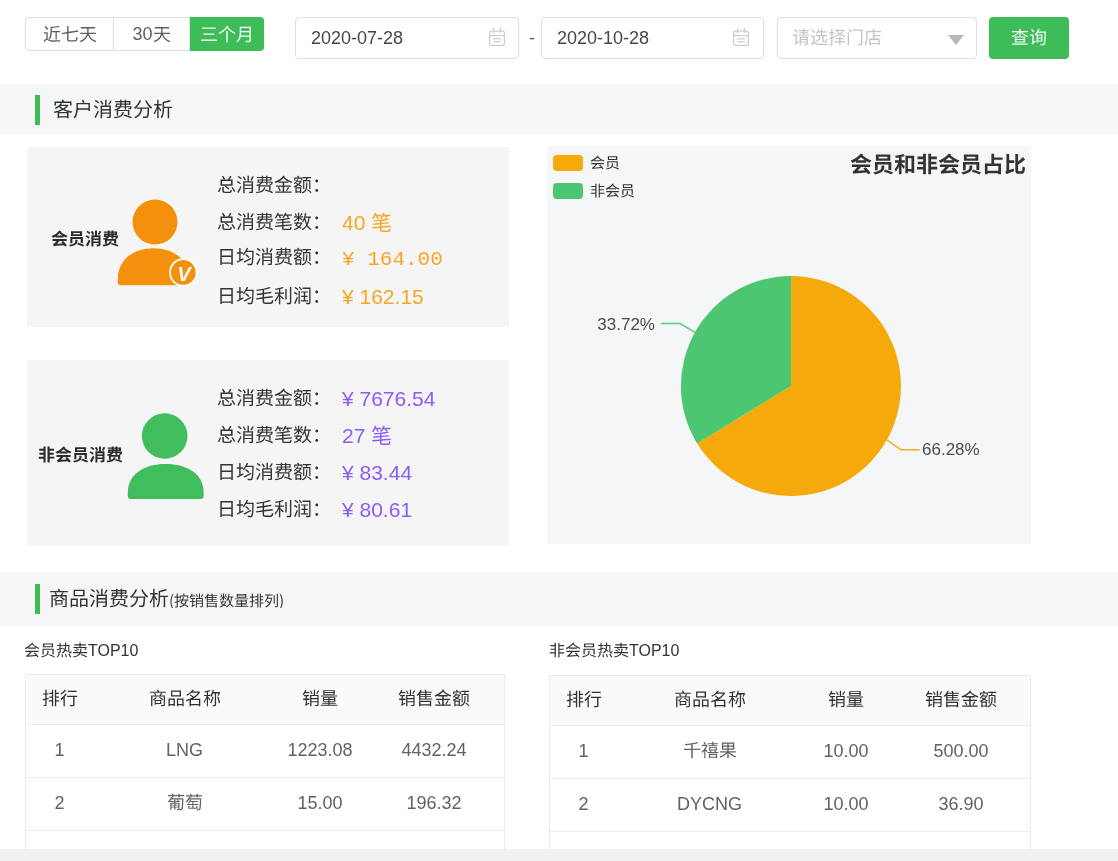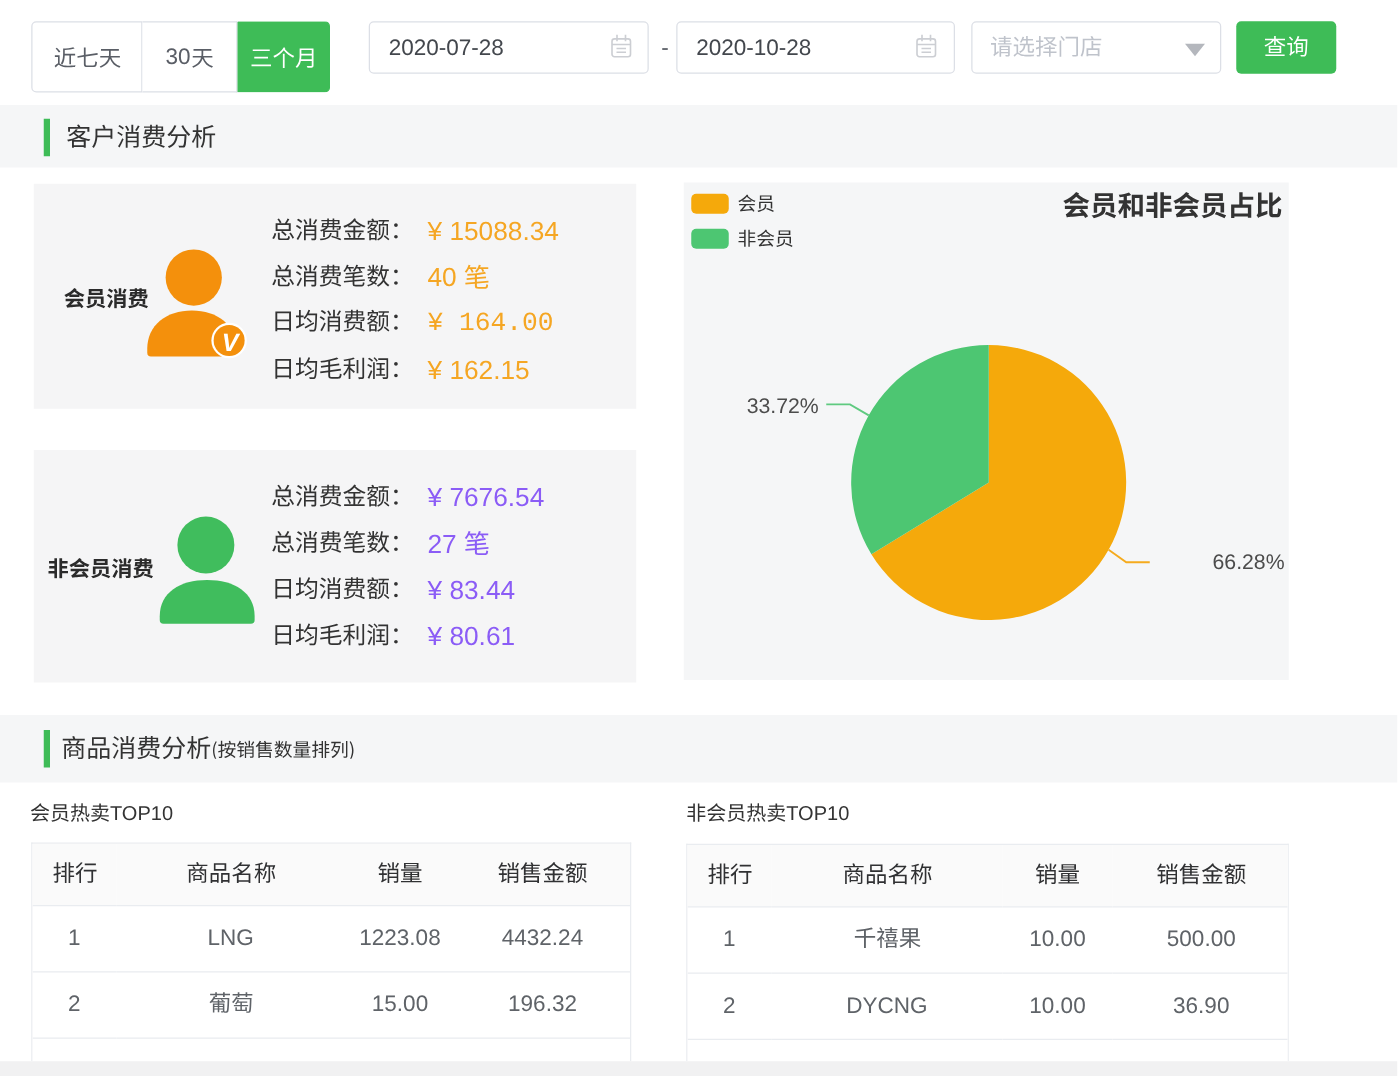--- a/index.html
+++ b/index.html
@@ -1,21 +1,21 @@
 <!DOCTYPE html>
 <html><head>
 <meta charset="utf-8">
 <style>
 * { margin:0; padding:0; box-sizing:border-box; }
 html,body { width:1118px; height:861px; background:#fff; font-family:"Liberation Sans",sans-serif; overflow:hidden; }
 .abs { position:absolute; }
 body { position:relative; }
 .cjk { vertical-align:-0.12em; }
 .btngroup { left:25px; top:17px; height:42px; display:flex; }
-.btngroup .btn { height:57px; border:1px solid #dcdfe6; border-left:none; background:#fff; color:#5a5e66; font-size:18px; display:flex; align-items:center; justify-content:center; }
+.btngroup .btn { height:34px; border:1px solid #dcdfe6; border-left:none; background:#fff; color:#5a5e66; font-size:18px; display:flex; align-items:center; justify-content:center; }
 .btngroup .btn:first-child { border-left:1px solid #dcdfe6; border-radius:4px 0 0 4px; }
 .btngroup .btn:last-child { border-radius:0 4px 4px 0; }
 .btngroup .btn.active { background:#3ebc57; border-color:#3ebc57; color:#fff; }
 .dateinput { top:17px; height:42px; border:1px solid #dcdfe6; border-radius:4px; background:#fff; color:#43474d; font-size:18px; line-height:40px; padding-left:15px; }
 .sel { left:777px; top:17px; width:200px; height:42px; border:1px solid #dcdfe6; border-radius:4px; background:#fff; color:#bfc3cb; font-size:18px; line-height:40px; padding-left:14px; }
 .caret { left:948px; top:35px; width:0; height:0; border-left:8px solid transparent; border-right:8px solid transparent; border-top:10px solid #b4b7bd; }
 .query { left:989px; top:17px; width:80px; height:42px; background:#3ebc57; border-radius:4px; color:#fff; font-size:18px; text-align:center; line-height:42px; }
 .dash { left:523px; top:17px; width:18px; height:42px; line-height:42px; text-align:center; color:#5a5e66; font-size:18px; }
 .strip { left:0; width:1118px; background:#f5f6f7; }
 .gbar { width:5px; background:#3ebc57; position:absolute; }
@@ -26,21 +26,21 @@
 .rowline .lab { font-size:19px; color:#333; }
 .rowline .val { font-size:21px; position:absolute; left:125px; top:0; }
 .val.o { color:#f5a623; }
 .val.g { color:#8b5cf6; }
 .cardname { position:absolute; color:#2b2b2b; font-size:17px; }
 .panel { left:547px; top:146px; width:484px; height:398px; background:#f5f6f7; }
 .legend-row { position:absolute; height:17px; display:flex; align-items:center; color:#333; }
 .legend-sw { width:30px; height:16px; border-radius:4px; margin-right:7px; }
 .charttitle { position:absolute; right:5px; top:7px; color:#333; }
 .charttitle svg { display:block; }
-.plabel { position:absolute; font-size:17px; color:#4c4c4c;margin-left:48px; }
+.plabel { position:absolute; font-size:17px; color:#4c4c4c; }
 .tabletitle { position:absolute; font-size:16px; color:#333; white-space:nowrap; }
 .twrap { position:absolute; overflow:hidden; border:1px solid #e9ecf0; border-bottom:none; background:#fff; }
 table { border-collapse:collapse; table-layout:fixed; background:#fff; }
 table th { background:#fafafa; font-weight:400; color:#303133; font-size:18px; height:49px; border-bottom:1px solid #e9ecf0; text-align:center; }
 table td { color:#5f6368; font-size:18px; height:53px; border-bottom:1px solid #e9ecf0; text-align:center; }
 .bottomstrip { left:0; top:849px; width:1118px; height:12px; background:#f1f1f2; }
 </style>
 </head>
 <body>
 <div class="abs btngroup">
@@ -105,21 +105,21 @@
     </svg></div>
 <svg class="abs" style="left:110px; top:195px;" width="92" height="96" viewBox="0 0 92 96">
   <circle cx="45" cy="27" r="22.5" fill="#f4900c"></circle>
   <path d="M10.8,90.2 A3,3 0 0 1 7.8,87.2 L7.8,84 C7.8,65 23,53.3 43.5,53.3 C64,53.3 79.2,65 79.2,84 L79.2,87.2 A3,3 0 0 1 76.2,90.2 Z" fill="#f4900c"></path>
   <circle cx="73.3" cy="77.4" r="14.2" fill="#fff"></circle>
   <circle cx="73.3" cy="77.4" r="12.4" fill="#f4900c"></circle>
   <text x="74" y="86" font-size="20" font-weight="bold" font-style="italic" fill="#fff" text-anchor="middle" font-family="Liberation Sans">V</text>
 </svg>
 <div class="rowline" style="left:217px; top:167px;"><span class="lab"><svg class="cjk" width="114.0" height="19" viewBox="0 0 114.0 19">
         <path fill="currentColor" d="M14.4 12.7C15.5 14 16.6 15.7 17 16.9L18.2 16.2C17.8 15 16.6 13.3 15.5 12ZM7.8 11.6C9.1 12.5 10.5 13.8 11.2 14.7L12.3 13.8C11.6 12.9 10.1 11.6 8.8 10.8ZM5.3 12.1V16.1C5.3 17.6 5.9 18 8.2 18C8.6 18 12 18 12.5 18C14.2 18 14.7 17.5 14.9 15.3C14.5 15.2 13.9 15 13.5 14.8C13.4 16.5 13.3 16.7 12.3 16.7C11.6 16.7 8.8 16.7 8.3 16.7C7 16.7 6.8 16.6 6.8 16.1V12.1ZM2.6 12.4C2.3 13.9 1.6 15.6 0.8 16.5L2.1 17.2C3 16 3.6 14.2 4 12.7ZM5 5.9H14V9.3H5ZM3.5 4.6V10.7H15.6V4.6H12.5C13.1 3.6 13.9 2.5 14.5 1.4L13 0.8C12.5 1.9 11.7 3.5 10.9 4.6H7L8.2 4C7.8 3.1 6.9 1.8 6.1 0.8L4.9 1.4C5.7 2.4 6.5 3.7 6.8 4.6Z M35.4 1.3C34.9 2.4 34 3.9 33.4 4.9L34.6 5.4C35.3 4.5 36.1 3.1 36.8 1.8ZM25.7 1.9C26.5 3 27.3 4.5 27.6 5.5L28.9 4.9C28.6 3.9 27.7 2.5 26.9 1.4ZM20.6 1.9C21.8 2.6 23.2 3.6 23.9 4.3L24.8 3.2C24.1 2.5 22.6 1.5 21.5 1ZM19.7 7C20.9 7.6 22.4 8.6 23.1 9.3L23.9 8.2C23.2 7.5 21.7 6.6 20.5 6ZM20.3 17.1 21.5 18C22.6 16.2 23.7 13.9 24.6 11.8L23.5 11C22.6 13.1 21.2 15.7 20.3 17.1ZM27.6 10.8H34.6V12.9H27.6ZM27.6 9.6V7.5H34.6V9.6ZM30.5 0.7V6.2H26.2V18.2H27.6V14.1H34.6V16.4C34.6 16.7 34.5 16.8 34.2 16.8C33.9 16.8 32.9 16.8 31.8 16.8C32 17.2 32.2 17.7 32.3 18.1C33.7 18.1 34.7 18.1 35.3 17.9C35.8 17.7 36 17.2 36 16.5V6.2H31.9V0.7Z M47 12.3C46.4 15.1 44.8 16.5 38.8 17C39.1 17.3 39.3 17.9 39.4 18.2C45.8 17.5 47.7 15.8 48.4 12.3ZM47.9 15.6C50.3 16.3 53.5 17.4 55.2 18.2L56 17.1C54.2 16.3 51 15.3 48.6 14.6ZM44.7 5.4C44.7 5.9 44.6 6.4 44.4 6.8H41.7L42 5.4ZM46 5.4H49.1V6.8H45.8C45.9 6.4 46 5.9 46 5.4ZM40.8 4.4C40.7 5.5 40.4 6.9 40.2 7.8H43.7C42.9 8.7 41.5 9.4 39.1 10C39.4 10.2 39.7 10.8 39.8 11.1C40.5 10.9 41 10.8 41.5 10.6V15.6H42.9V11.5H52.2V15.5H53.6V10.3H42.2C43.9 9.6 44.8 8.8 45.4 7.8H49.1V9.8H50.4V7.8H54.3C54.2 8.4 54.1 8.6 54 8.8C53.9 8.9 53.8 8.9 53.6 8.9C53.4 8.9 52.9 8.9 52.3 8.8C52.4 9.1 52.5 9.5 52.5 9.8C53.2 9.8 53.9 9.8 54.2 9.8C54.6 9.8 54.9 9.7 55.1 9.5C55.4 9.2 55.6 8.5 55.7 7.3C55.7 7.1 55.7 6.8 55.7 6.8H50.4V5.4H54.6V2H50.4V0.8H49.1V2H46.1V0.8H44.8V2H40.1V3H44.8V4.4L41.3 4.4ZM46.1 3H49.1V4.4H46.1ZM50.4 3H53.3V4.4H50.4Z M60.8 12.6C61.5 13.7 62.2 15.2 62.5 16.1L63.8 15.5C63.5 14.6 62.7 13.2 61.9 12.1ZM70.9 12.1C70.5 13.2 69.6 14.7 68.9 15.6L70 16.1C70.7 15.2 71.6 13.8 72.3 12.6ZM66.5 0.6C64.7 3.4 61.2 5.6 57.6 6.8C58 7.1 58.3 7.7 58.6 8.1C59.6 7.7 60.6 7.3 61.6 6.7V7.8H65.7V10.4H59.1V11.7H65.7V16.4H58.3V17.7H74.7V16.4H67.2V11.7H73.9V10.4H67.2V7.8H71.4V6.6C72.4 7.2 73.5 7.7 74.5 8C74.7 7.7 75.1 7.1 75.5 6.8C72.6 5.9 69.2 3.9 67.3 1.9L67.8 1.2ZM71.2 6.5H62.1C63.7 5.5 65.3 4.3 66.5 2.9C67.8 4.2 69.4 5.5 71.2 6.5Z M89.2 7.4C89.1 13.2 88.8 15.8 84.7 17.3C84.9 17.5 85.3 18 85.4 18.3C89.9 16.7 90.3 13.7 90.4 7.4ZM90 15.1C91.3 16 92.9 17.3 93.7 18.2L94.5 17.2C93.7 16.4 92 15.1 90.8 14.2ZM86.1 5.1V14.1H87.3V6.3H92.2V14.1H93.4V5.1H89.8C90.1 4.5 90.3 3.8 90.6 3.2H94.1V1.9H85.8V3.2H89.3C89.1 3.8 88.8 4.5 88.6 5.1ZM80.1 1.1C80.3 1.6 80.6 2.1 80.8 2.6H77.2V5.5H78.4V3.8H84.2V5.5H85.4V2.6H82.3C82.1 2 81.7 1.3 81.4 0.8ZM78.4 12.3V18.1H79.7V17.5H83V18.1H84.3V12.3ZM79.7 16.3V13.5H83V16.3ZM78.8 8.8 80.3 9.6C79.2 10.3 78 10.9 76.7 11.3C77 11.6 77.2 12.2 77.3 12.6C78.8 12 80.2 11.3 81.5 10.2C82.7 10.9 83.8 11.6 84.5 12.1L85.5 11.2C84.8 10.7 83.6 10 82.4 9.4C83.4 8.4 84.2 7.4 84.7 6.2L83.9 5.7L83.7 5.7H80.8C81 5.4 81.2 5 81.3 4.6L80 4.4C79.5 5.7 78.4 7.2 76.8 8.3C77 8.5 77.4 8.9 77.6 9.2C78.6 8.5 79.4 7.7 80 6.8H82.9C82.5 7.5 81.9 8.2 81.3 8.8L79.7 8Z M99.8 7.5C100.5 7.5 101.2 6.9 101.2 6.1C101.2 5.2 100.5 4.6 99.8 4.6C99 4.6 98.3 5.2 98.3 6.1C98.3 6.9 99 7.5 99.8 7.5ZM99.8 16.8C100.5 16.8 101.2 16.2 101.2 15.4C101.2 14.5 100.5 13.9 99.8 13.9C99 13.9 98.3 14.5 98.3 15.4C98.3 16.2 99 16.8 99.8 16.8Z"></path>
-      </svg></span><span class="val o">¥ 15088.34</span></div>
+      </svg></span></div>
 <div class="rowline" style="left:217px; top:204px;"><span class="lab"><svg class="cjk" width="114.0" height="19" viewBox="0 0 114.0 19">
         <path fill="currentColor" d="M14.4 12.7C15.5 14 16.6 15.7 17 16.9L18.2 16.2C17.8 15 16.6 13.3 15.5 12ZM7.8 11.6C9.1 12.5 10.5 13.8 11.2 14.7L12.3 13.8C11.6 12.9 10.1 11.6 8.8 10.8ZM5.3 12.1V16.1C5.3 17.6 5.9 18 8.2 18C8.6 18 12 18 12.5 18C14.2 18 14.7 17.5 14.9 15.3C14.5 15.2 13.9 15 13.5 14.8C13.4 16.5 13.3 16.7 12.3 16.7C11.6 16.7 8.8 16.7 8.3 16.7C7 16.7 6.8 16.6 6.8 16.1V12.1ZM2.6 12.4C2.3 13.9 1.6 15.6 0.8 16.5L2.1 17.2C3 16 3.6 14.2 4 12.7ZM5 5.9H14V9.3H5ZM3.5 4.6V10.7H15.6V4.6H12.5C13.1 3.6 13.9 2.5 14.5 1.4L13 0.8C12.5 1.9 11.7 3.5 10.9 4.6H7L8.2 4C7.8 3.1 6.9 1.8 6.1 0.8L4.9 1.4C5.7 2.4 6.5 3.7 6.8 4.6Z M35.4 1.3C34.9 2.4 34 3.9 33.4 4.9L34.6 5.4C35.3 4.5 36.1 3.1 36.8 1.8ZM25.7 1.9C26.5 3 27.3 4.5 27.6 5.5L28.9 4.9C28.6 3.9 27.7 2.5 26.9 1.4ZM20.6 1.9C21.8 2.6 23.2 3.6 23.9 4.3L24.8 3.2C24.1 2.5 22.6 1.5 21.5 1ZM19.7 7C20.9 7.6 22.4 8.6 23.1 9.3L23.9 8.2C23.2 7.5 21.7 6.6 20.5 6ZM20.3 17.1 21.5 18C22.6 16.2 23.7 13.9 24.6 11.8L23.5 11C22.6 13.1 21.2 15.7 20.3 17.1ZM27.6 10.8H34.6V12.9H27.6ZM27.6 9.6V7.5H34.6V9.6ZM30.5 0.7V6.2H26.2V18.2H27.6V14.1H34.6V16.4C34.6 16.7 34.5 16.8 34.2 16.8C33.9 16.8 32.9 16.8 31.8 16.8C32 17.2 32.2 17.7 32.3 18.1C33.7 18.1 34.7 18.1 35.3 17.9C35.8 17.7 36 17.2 36 16.5V6.2H31.9V0.7Z M47 12.3C46.4 15.1 44.8 16.5 38.8 17C39.1 17.3 39.3 17.9 39.4 18.2C45.8 17.5 47.7 15.8 48.4 12.3ZM47.9 15.6C50.3 16.3 53.5 17.4 55.2 18.2L56 17.1C54.2 16.3 51 15.3 48.6 14.6ZM44.7 5.4C44.7 5.9 44.6 6.4 44.4 6.8H41.7L42 5.4ZM46 5.4H49.1V6.8H45.8C45.9 6.4 46 5.9 46 5.4ZM40.8 4.4C40.7 5.5 40.4 6.9 40.2 7.8H43.7C42.9 8.7 41.5 9.4 39.1 10C39.4 10.2 39.7 10.8 39.8 11.1C40.5 10.9 41 10.8 41.5 10.6V15.6H42.9V11.5H52.2V15.5H53.6V10.3H42.2C43.9 9.6 44.8 8.8 45.4 7.8H49.1V9.8H50.4V7.8H54.3C54.2 8.4 54.1 8.6 54 8.8C53.9 8.9 53.8 8.9 53.6 8.9C53.4 8.9 52.9 8.9 52.3 8.8C52.4 9.1 52.5 9.5 52.5 9.8C53.2 9.8 53.9 9.8 54.2 9.8C54.6 9.8 54.9 9.7 55.1 9.5C55.4 9.2 55.6 8.5 55.7 7.3C55.7 7.1 55.7 6.8 55.7 6.8H50.4V5.4H54.6V2H50.4V0.8H49.1V2H46.1V0.8H44.8V2H40.1V3H44.8V4.4L41.3 4.4ZM46.1 3H49.1V4.4H46.1ZM50.4 3H53.3V4.4H50.4Z M58.1 13.7 58.2 15 65.1 14.4V15.9C65.1 17.6 65.7 18.1 67.8 18.1C68.3 18.1 71.7 18.1 72.2 18.1C74 18.1 74.4 17.4 74.6 15.2C74.2 15.1 73.6 14.9 73.3 14.7C73.2 16.5 73 16.8 72.1 16.8C71.4 16.8 68.5 16.8 67.9 16.8C66.7 16.8 66.5 16.6 66.5 15.9V14.2L74.9 13.5L74.8 12.3L66.5 13V11L73.2 10.4L73.1 9.2L66.5 9.8V8.1C69 7.8 71.3 7.4 73.1 7L72.3 5.8C69.3 6.6 64 7.2 59.4 7.4C59.5 7.8 59.7 8.3 59.8 8.6C61.5 8.5 63.3 8.4 65.1 8.2V9.9L59 10.4L59.2 11.6L65.1 11.1V13.1ZM60.5 0.7C59.9 2.6 58.9 4.5 57.7 5.7C58 5.9 58.6 6.3 58.9 6.5C59.5 5.8 60.1 4.8 60.7 3.8H61.7C62.1 4.7 62.6 5.8 62.9 6.4L64.1 6C63.9 5.4 63.5 4.5 63.1 3.8H66V2.6H61.3C61.5 2.1 61.7 1.5 61.9 1ZM68 0.7C67.4 2.5 66.4 4.3 65.2 5.5C65.5 5.7 66.1 6.1 66.4 6.3C67 5.6 67.6 4.8 68.2 3.8H69.6C70 4.5 70.4 5.3 70.6 5.9L71.8 5.5C71.7 5 71.4 4.4 71 3.8H74.8V2.6H68.8C69 2.1 69.2 1.5 69.4 1Z M84.4 1.1C84.1 1.9 83.5 3 83 3.6L83.9 4.1C84.4 3.5 85.1 2.5 85.6 1.7ZM77.7 1.7C78.2 2.5 78.7 3.5 78.8 4.2L79.9 3.7C79.8 3 79.2 2 78.7 1.2ZM83.8 11.8C83.4 12.8 82.7 13.6 82 14.3C81.3 14 80.6 13.6 79.9 13.3C80.1 12.8 80.4 12.3 80.7 11.8ZM78.1 13.8C79 14.2 80.1 14.6 81 15.1C79.8 16 78.3 16.6 76.8 17C77 17.3 77.3 17.7 77.5 18.1C79.2 17.6 80.8 16.9 82.2 15.8C82.8 16.1 83.4 16.5 83.8 16.8L84.7 15.9C84.3 15.6 83.8 15.3 83.1 14.9C84.1 13.8 84.9 12.5 85.4 10.8L84.6 10.5L84.4 10.6H81.3L81.7 9.6L80.4 9.4C80.3 9.7 80.1 10.2 79.9 10.6H77.3V11.8H79.3C78.9 12.5 78.5 13.2 78.1 13.8ZM80.9 0.7V4.3H77V5.5H80.4C79.5 6.7 78.1 7.9 76.7 8.5C77 8.7 77.3 9.2 77.5 9.5C78.7 8.9 79.9 7.8 80.9 6.7V9H82.2V6.5C83.1 7.1 84.3 8 84.8 8.5L85.6 7.4C85.1 7.1 83.4 6 82.5 5.5H86.1V4.3H82.2V0.7ZM88 0.9C87.5 4.3 86.6 7.4 85.1 9.4C85.4 9.6 86 10.1 86.2 10.3C86.7 9.6 87.1 8.8 87.5 7.8C87.9 9.7 88.5 11.4 89.2 12.9C88.1 14.7 86.6 16.1 84.6 17.1C84.8 17.4 85.2 18 85.4 18.3C87.3 17.3 88.8 15.9 89.9 14.3C90.8 15.9 92 17.2 93.5 18.1C93.7 17.7 94.1 17.2 94.5 16.9C92.9 16.1 91.6 14.7 90.6 13C91.7 11 92.3 8.6 92.7 5.8H94V4.4H88.6C88.9 3.4 89.1 2.3 89.3 1.1ZM91.4 5.8C91.1 8 90.6 9.9 89.9 11.5C89.2 9.8 88.7 7.8 88.3 5.8Z M99.8 7.5C100.5 7.5 101.2 6.9 101.2 6.1C101.2 5.2 100.5 4.6 99.8 4.6C99 4.6 98.3 5.2 98.3 6.1C98.3 6.9 99 7.5 99.8 7.5ZM99.8 16.8C100.5 16.8 101.2 16.2 101.2 15.4C101.2 14.5 100.5 13.9 99.8 13.9C99 13.9 98.3 14.5 98.3 15.4C98.3 16.2 99 16.8 99.8 16.8Z"></path>
       </svg></span><span class="val o">40 <svg class="cjk" width="21.0" height="21" viewBox="0 0 21.0 21">
         <path fill="currentColor" d="M1.2 15.1 1.4 16.5 8.9 15.9V17.6C8.9 19.5 9.6 20 12 20C12.5 20 16.2 20 16.8 20C18.8 20 19.3 19.3 19.5 16.8C19 16.7 18.4 16.5 18 16.3C17.9 18.2 17.7 18.6 16.7 18.6C15.9 18.6 12.7 18.6 12.1 18.6C10.8 18.6 10.5 18.4 10.5 17.6V15.7L19.8 14.9L19.7 13.6L10.5 14.3V12.1L17.9 11.5L17.8 10.2L10.5 10.8V8.9C13.2 8.6 15.8 8.2 17.8 7.7L16.9 6.4C13.6 7.3 7.7 7.9 2.7 8.2C2.8 8.6 3 9.2 3 9.5C4.9 9.4 7 9.3 8.9 9.1V11L2.2 11.5L2.4 12.9L8.9 12.3V14.5ZM3.9 0.7C3.2 2.9 2.1 4.9 0.8 6.3C1.1 6.5 1.8 7 2.1 7.2C2.8 6.4 3.5 5.3 4.1 4.2H5.1C5.7 5.2 6.2 6.4 6.5 7.1L7.9 6.6C7.6 5.9 7.2 5 6.7 4.2H10V2.8H4.7C5 2.3 5.2 1.7 5.4 1.1ZM12.1 0.7C11.5 2.8 10.4 4.8 9 6C9.4 6.3 10.1 6.7 10.4 7C11.1 6.2 11.8 5.2 12.4 4.2H13.9C14.3 5 14.8 5.9 15 6.6L16.4 6C16.2 5.5 15.9 4.8 15.5 4.2H19.6V2.8H13C13.3 2.3 13.5 1.7 13.7 1.1Z"></path>
       </svg></span></div>
 <div class="rowline" style="left:217px; top:241px;font-family:Liberation Mono, monospace;"><span class="lab"><svg class="cjk" width="114.0" height="19" viewBox="0 0 114.0 19">
         <path fill="currentColor" d="M4.8 10H14.3V15.4H4.8ZM4.8 8.6V3.5H14.3V8.6ZM3.3 2.1V18H4.8V16.8H14.3V17.9H15.8V2.1Z M28.2 7.9C29.4 8.9 30.9 10.3 31.6 11.1L32.5 10.1C31.8 9.4 30.3 8.1 29.1 7.1ZM26.7 14.5 27.3 15.8C29.2 14.7 31.8 13.3 34.3 11.9L33.9 10.8C31.3 12.2 28.5 13.6 26.7 14.5ZM29.8 0.8C28.9 3.2 27.5 5.7 25.8 7.2C26.1 7.5 26.5 8.1 26.7 8.4C27.6 7.5 28.4 6.4 29.2 5.1H35.3C35.1 13 34.8 16 34.2 16.6C34 16.9 33.8 16.9 33.4 16.9C32.9 16.9 31.7 16.9 30.3 16.8C30.6 17.2 30.7 17.8 30.8 18.2C31.9 18.2 33.2 18.3 33.9 18.2C34.6 18.1 35 18 35.4 17.4C36.2 16.5 36.4 13.5 36.7 4.6C36.7 4.4 36.7 3.8 36.7 3.8H30C30.4 2.9 30.8 2.1 31.1 1.2ZM19.7 14.4 20.2 15.8C22 14.9 24.4 13.7 26.6 12.5L26.2 11.3L23.6 12.6V6.7H25.9V5.3H23.6V1H22.2V5.3H19.8V6.7H22.2V13.2C21.3 13.7 20.4 14.1 19.7 14.4Z M54.4 1.3C53.9 2.4 53 3.9 52.4 4.9L53.6 5.4C54.3 4.5 55.1 3.1 55.8 1.8ZM44.7 1.9C45.5 3 46.3 4.5 46.6 5.5L47.9 4.9C47.6 3.9 46.7 2.5 45.9 1.4ZM39.6 1.9C40.8 2.6 42.2 3.6 42.9 4.3L43.8 3.2C43.1 2.5 41.6 1.5 40.5 1ZM38.7 7C39.9 7.6 41.4 8.6 42.1 9.3L42.9 8.2C42.2 7.5 40.7 6.6 39.5 6ZM39.3 17.1 40.5 18C41.6 16.2 42.7 13.9 43.6 11.8L42.5 11C41.6 13.1 40.2 15.7 39.3 17.1ZM46.6 10.8H53.6V12.9H46.6ZM46.6 9.6V7.5H53.6V9.6ZM49.5 0.7V6.2H45.2V18.2H46.6V14.1H53.6V16.4C53.6 16.7 53.5 16.8 53.2 16.8C52.9 16.8 51.9 16.8 50.8 16.8C51 17.2 51.2 17.7 51.3 18.1C52.7 18.1 53.7 18.1 54.3 17.9C54.8 17.7 55 17.2 55 16.5V6.2H50.9V0.7Z M66 12.3C65.4 15.1 63.8 16.5 57.8 17C58.1 17.3 58.3 17.9 58.4 18.2C64.8 17.5 66.7 15.8 67.4 12.3ZM66.9 15.6C69.3 16.3 72.5 17.4 74.2 18.2L75 17.1C73.2 16.3 70 15.3 67.6 14.6ZM63.7 5.4C63.7 5.9 63.6 6.4 63.4 6.8H60.7L61 5.4ZM65 5.4H68.1V6.8H64.8C64.9 6.4 65 5.9 65 5.4ZM59.8 4.4C59.7 5.5 59.4 6.9 59.2 7.8H62.7C61.9 8.7 60.5 9.4 58.1 10C58.4 10.2 58.7 10.8 58.8 11.1C59.5 10.9 60 10.8 60.5 10.6V15.6H61.9V11.5H71.2V15.5H72.6V10.3H61.2C62.9 9.6 63.8 8.8 64.4 7.8H68.1V9.8H69.4V7.8H73.3C73.2 8.4 73.1 8.6 73 8.8C72.9 8.9 72.8 8.9 72.6 8.9C72.4 8.9 71.9 8.9 71.3 8.8C71.4 9.1 71.5 9.5 71.5 9.8C72.2 9.8 72.9 9.8 73.2 9.8C73.6 9.8 73.9 9.7 74.1 9.5C74.4 9.2 74.6 8.5 74.7 7.3C74.7 7.1 74.7 6.8 74.7 6.8H69.4V5.4H73.6V2H69.4V0.8H68.1V2H65.1V0.8H63.8V2H59.1V3H63.8V4.4L60.3 4.4ZM65.1 3H68.1V4.4H65.1ZM69.4 3H72.3V4.4H69.4Z M89.2 7.4C89.1 13.2 88.8 15.8 84.7 17.3C84.9 17.5 85.3 18 85.4 18.3C89.9 16.7 90.3 13.7 90.4 7.4ZM90 15.1C91.3 16 92.9 17.3 93.7 18.2L94.5 17.2C93.7 16.4 92 15.1 90.8 14.2ZM86.1 5.1V14.1H87.3V6.3H92.2V14.1H93.4V5.1H89.8C90.1 4.5 90.3 3.8 90.6 3.2H94.1V1.9H85.8V3.2H89.3C89.1 3.8 88.8 4.5 88.6 5.1ZM80.1 1.1C80.3 1.6 80.6 2.1 80.8 2.6H77.2V5.5H78.4V3.8H84.2V5.5H85.4V2.6H82.3C82.1 2 81.7 1.3 81.4 0.8ZM78.4 12.3V18.1H79.7V17.5H83V18.1H84.3V12.3ZM79.7 16.3V13.5H83V16.3ZM78.8 8.8 80.3 9.6C79.2 10.3 78 10.9 76.7 11.3C77 11.6 77.2 12.2 77.3 12.6C78.8 12 80.2 11.3 81.5 10.2C82.7 10.9 83.8 11.6 84.5 12.1L85.5 11.2C84.8 10.7 83.6 10 82.4 9.4C83.4 8.4 84.2 7.4 84.7 6.2L83.9 5.7L83.7 5.7H80.8C81 5.4 81.2 5 81.3 4.6L80 4.4C79.5 5.7 78.4 7.2 76.8 8.3C77 8.5 77.4 8.9 77.6 9.2C78.6 8.5 79.4 7.7 80 6.8H82.9C82.5 7.5 81.9 8.2 81.3 8.8L79.7 8Z M99.8 7.5C100.5 7.5 101.2 6.9 101.2 6.1C101.2 5.2 100.5 4.6 99.8 4.6C99 4.6 98.3 5.2 98.3 6.1C98.3 6.9 99 7.5 99.8 7.5ZM99.8 16.8C100.5 16.8 101.2 16.2 101.2 15.4C101.2 14.5 100.5 13.9 99.8 13.9C99 13.9 98.3 14.5 98.3 15.4C98.3 16.2 99 16.8 99.8 16.8Z"></path>
       </svg></span><span class="val o">¥ 164.00</span></div>
 <div class="rowline" style="left:217px; top:278px;"><span class="lab"><svg class="cjk" width="114.0" height="19" viewBox="0 0 114.0 19">
         <path fill="currentColor" d="M4.8 10H14.3V15.4H4.8ZM4.8 8.6V3.5H14.3V8.6ZM3.3 2.1V18H4.8V16.8H14.3V17.9H15.8V2.1Z M28.2 7.9C29.4 8.9 30.9 10.3 31.6 11.1L32.5 10.1C31.8 9.4 30.3 8.1 29.1 7.1ZM26.7 14.5 27.3 15.8C29.2 14.7 31.8 13.3 34.3 11.9L33.9 10.8C31.3 12.2 28.5 13.6 26.7 14.5ZM29.8 0.8C28.9 3.2 27.5 5.7 25.8 7.2C26.1 7.5 26.5 8.1 26.7 8.4C27.6 7.5 28.4 6.4 29.2 5.1H35.3C35.1 13 34.8 16 34.2 16.6C34 16.9 33.8 16.9 33.4 16.9C32.9 16.9 31.7 16.9 30.3 16.8C30.6 17.2 30.7 17.8 30.8 18.2C31.9 18.2 33.2 18.3 33.9 18.2C34.6 18.1 35 18 35.4 17.4C36.2 16.5 36.4 13.5 36.7 4.6C36.7 4.4 36.7 3.8 36.7 3.8H30C30.4 2.9 30.8 2.1 31.1 1.2ZM19.7 14.4 20.2 15.8C22 14.9 24.4 13.7 26.6 12.5L26.2 11.3L23.6 12.6V6.7H25.9V5.3H23.6V1H22.2V5.3H19.8V6.7H22.2V13.2C21.3 13.7 20.4 14.1 19.7 14.4Z M39.1 12.2 39.3 13.5 45.6 12.7V15.3C45.6 17.4 46.3 17.9 48.6 17.9C49.1 17.9 52.9 17.9 53.4 17.9C55.5 17.9 56 17.1 56.3 14.4C55.8 14.3 55.2 14.1 54.9 13.8C54.7 16 54.5 16.5 53.4 16.5C52.6 16.5 49.3 16.5 48.6 16.5C47.3 16.5 47.1 16.3 47.1 15.3V12.5L55.8 11.4L55.6 10L47.1 11.1V8.2L54.5 7.1L54.3 5.8L47.1 6.8V3.8C49.6 3.3 51.9 2.7 53.7 2L52.5 0.9C49.5 2.1 44.1 3.1 39.4 3.8C39.5 4.1 39.7 4.7 39.8 5C41.7 4.8 43.7 4.5 45.6 4.1V7L39.7 7.8L39.9 9.2L45.6 8.4V11.3Z M68.3 3V13.5H69.7V3ZM72.9 1.1V16.3C72.9 16.7 72.8 16.8 72.4 16.8C72 16.8 70.9 16.9 69.5 16.8C69.7 17.2 70 17.9 70.1 18.3C71.8 18.3 72.9 18.2 73.5 18C74.1 17.7 74.3 17.3 74.3 16.3V1.1ZM65.7 0.9C63.9 1.7 60.6 2.3 57.8 2.7C58 3 58.2 3.5 58.3 3.8C59.4 3.7 60.7 3.5 61.9 3.2V6.5H58V7.8H61.6C60.7 10.2 59 12.8 57.5 14.2C57.8 14.6 58.1 15.2 58.3 15.6C59.6 14.3 60.9 12.1 61.9 10V18.2H63.3V10.7C64.3 11.6 65.5 12.8 66.1 13.4L66.9 12.2C66.4 11.7 64.2 9.9 63.3 9.2V7.8H67V6.5H63.3V3C64.6 2.7 65.8 2.3 66.8 2Z M77.4 2.1C78.6 2.7 79.9 3.6 80.6 4.3L81.4 3.1C80.8 2.5 79.4 1.6 78.2 1.1ZM76.7 7.1C77.8 7.6 79.2 8.4 79.8 9L80.7 7.8C80 7.2 78.6 6.5 77.5 6.1ZM77.1 17.1 78.4 17.9C79.2 16.2 80.2 13.8 80.9 11.8L79.7 11.1C78.9 13.2 77.9 15.7 77.1 17.1ZM81.5 4.7V18.1H82.8V4.7ZM81.8 1.4C82.7 2.3 83.7 3.5 84.1 4.3L85.2 3.6C84.7 2.8 83.7 1.6 82.8 0.7ZM83.8 14.3V15.5H91.1V14.3H88.2V10.9H90.6V9.7H88.2V6.6H90.9V5.4H84.1V6.6H86.8V9.7H84.3V10.9H86.8V14.3ZM85.6 1.6V2.9H92.2V16.3C92.2 16.7 92.1 16.8 91.8 16.8C91.4 16.8 90.2 16.8 88.9 16.8C89.1 17.2 89.3 17.8 89.4 18.2C91 18.2 92.1 18.2 92.7 17.9C93.3 17.7 93.5 17.3 93.5 16.3V1.6Z M99.8 7.5C100.5 7.5 101.2 6.9 101.2 6.1C101.2 5.2 100.5 4.6 99.8 4.6C99 4.6 98.3 5.2 98.3 6.1C98.3 6.9 99 7.5 99.8 7.5ZM99.8 16.8C100.5 16.8 101.2 16.2 101.2 15.4C101.2 14.5 100.5 13.9 99.8 13.9C99 13.9 98.3 14.5 98.3 15.4C98.3 16.2 99 16.8 99.8 16.8Z"></path>

